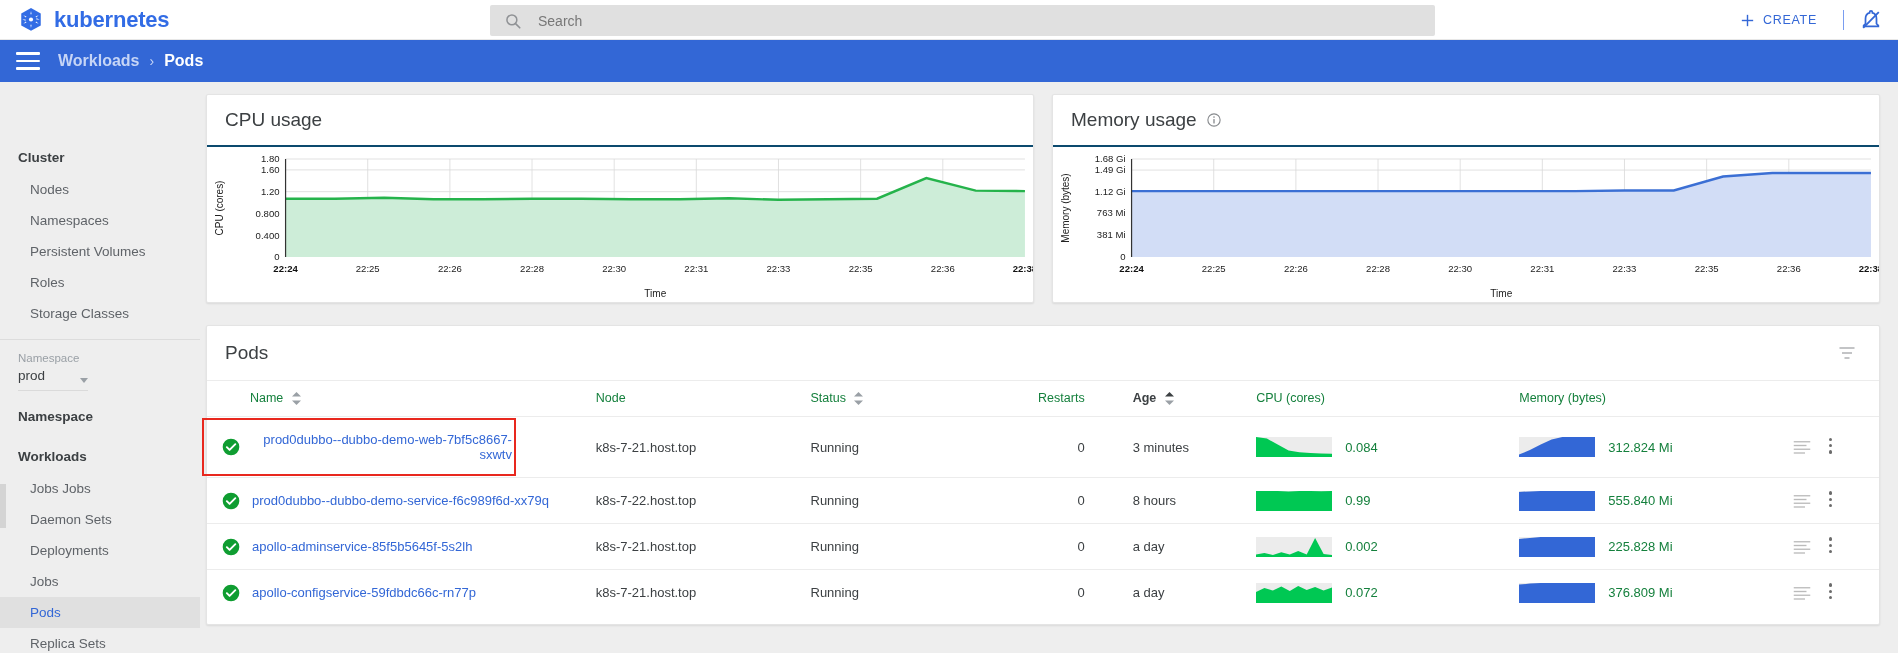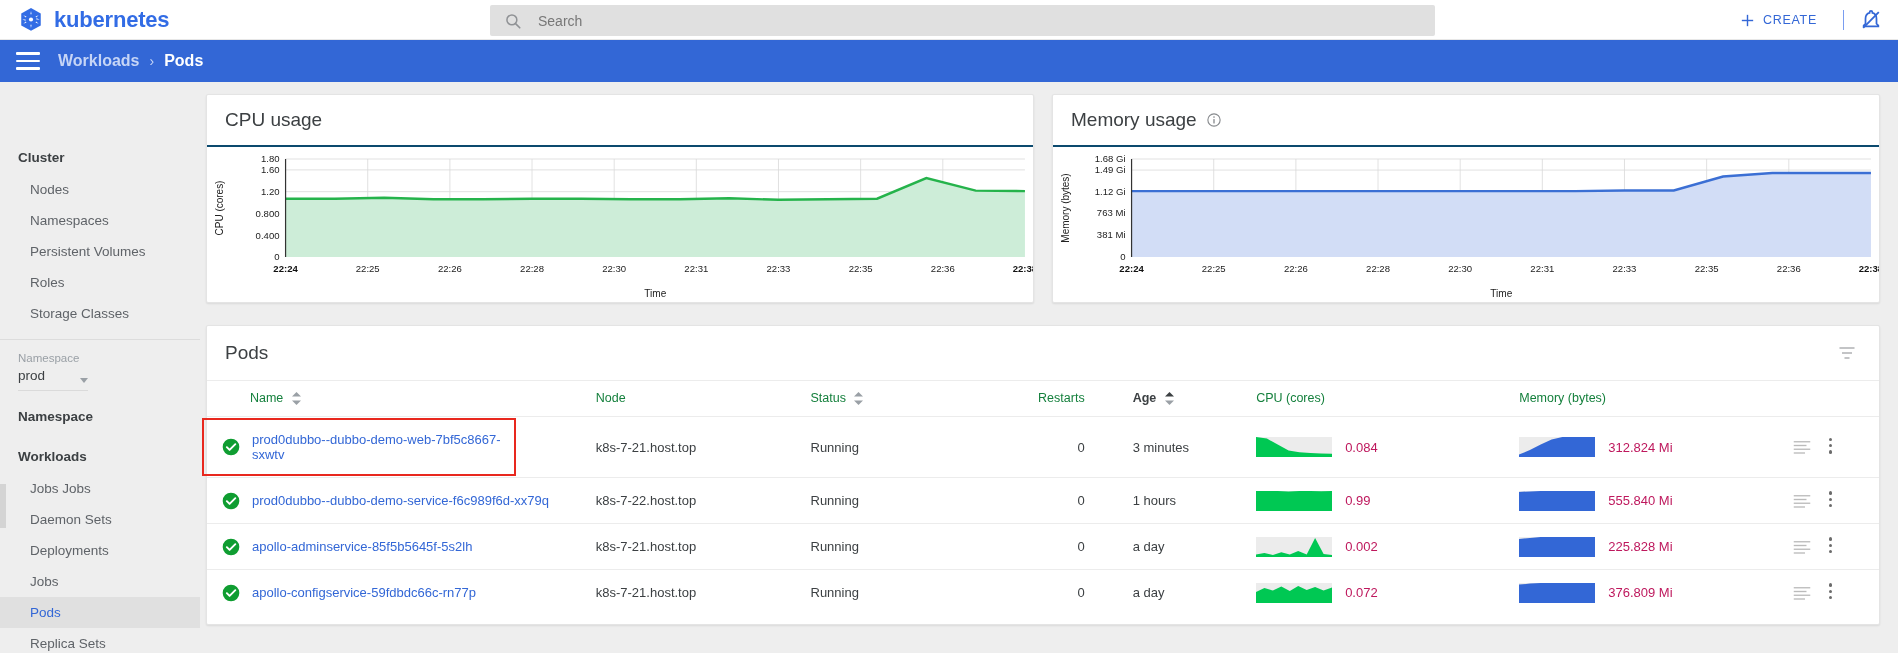--- a/index.html
+++ b/index.html
@@ -184,31 +184,31 @@
   .col-name  { width: 322px; }
   .col-node  { width: 200px; }
   .col-status{ width: 200px; }
   .col-rest  { width: 100px; text-align: right; padding-right: 48px !important; }
   .col-age   { width: 115px; }
   .col-cpu   { width: 245px; }
   .col-mem   { width: 255px; }
   .col-act   { width: 80px; }
   .status-ok { width: 20px; height: 20px; display:block; }
   .pod-link { color: #3367d6; font-size: 13px; cursor: pointer; }
-  .name-cell-inner { display: inline-block; padding: 3px 2px; }
+  .name-cell-inner { display: inline-block; padding: 3px 2px; text-align: right; }
   .highlighted .name-cell-wrap {
     outline: 2.5px solid #e8281e;
     display: block;
     margin: -9px 0 -9px -46px;
     padding: 9px 0 9px 46px;
     width: 310px;
   }
   .spark-row { display: flex; align-items: center; gap: 13px; }
   .spark { display: block; }
-  .metric-val { font-size: 13px; color: #be185d; }
+  .metric-val { font-size: 13px; color: #15803d; }
   .row-actions { display: flex; align-items: center; gap: 18px; justify-content: flex-start; }
   .list-icon { width: 18px; height: 14px; opacity: .45; cursor: pointer; }
   .kebab { width: 4px; cursor: pointer; }
   .kebab i {
     display:block; width: 3.4px; height: 3.4px; border-radius: 50%;
     background: #6b6b6b; margin-bottom: 3px;
   }
   .scroll-tab {
     position: absolute; left: 0; top: 484px;
     width: 6px; height: 44px; background: #d4d4d4;
@@ -507,21 +507,21 @@
               <td class="col-icon">
                 <svg class="status-ok" viewBox="0 0 24 24">
                   <circle cx="12" cy="12" r="10" fill="#0f9d31"></circle>
                   <path d="M7 12.2l3.3 3.3L17.2 8.6" fill="none" stroke="#fff" stroke-width="2.3" stroke-linecap="round" stroke-linejoin="round"></path>
                 </svg>
               </td>
               <td class="col-name"><span class="name-cell-wrap"><span class="pod-link name-cell-inner">prod0dubbo--dubbo-demo-service-f6c989f6d-xx79q</span></span></td>
               <td class="col-node">k8s-7-22.host.top</td>
               <td class="col-status">Running</td>
               <td class="col-rest">0</td>
-              <td class="col-age">1 hours</td>
+              <td class="col-age">8 hours</td>
               <td class="col-cpu">
                 <div class="spark-row">
                   <svg class="spark" width="76" height="20" viewBox="0 0 76 20">
                     <rect x="0" y="0" width="76" height="20" fill="#ececec"></rect>
                     <path d="M0,20 L0.0,0.0 L10.9,0.0 L21.7,0.0 L32.6,0.4 L43.4,0.0 L54.3,0.0 L65.1,0.2 L76.0,0.0 L76,20 Z" fill="#00c853"></path>
                   </svg>
                   <span class="metric-val">0.99</span>
                 </div>
               </td>
               <td class="col-mem">

